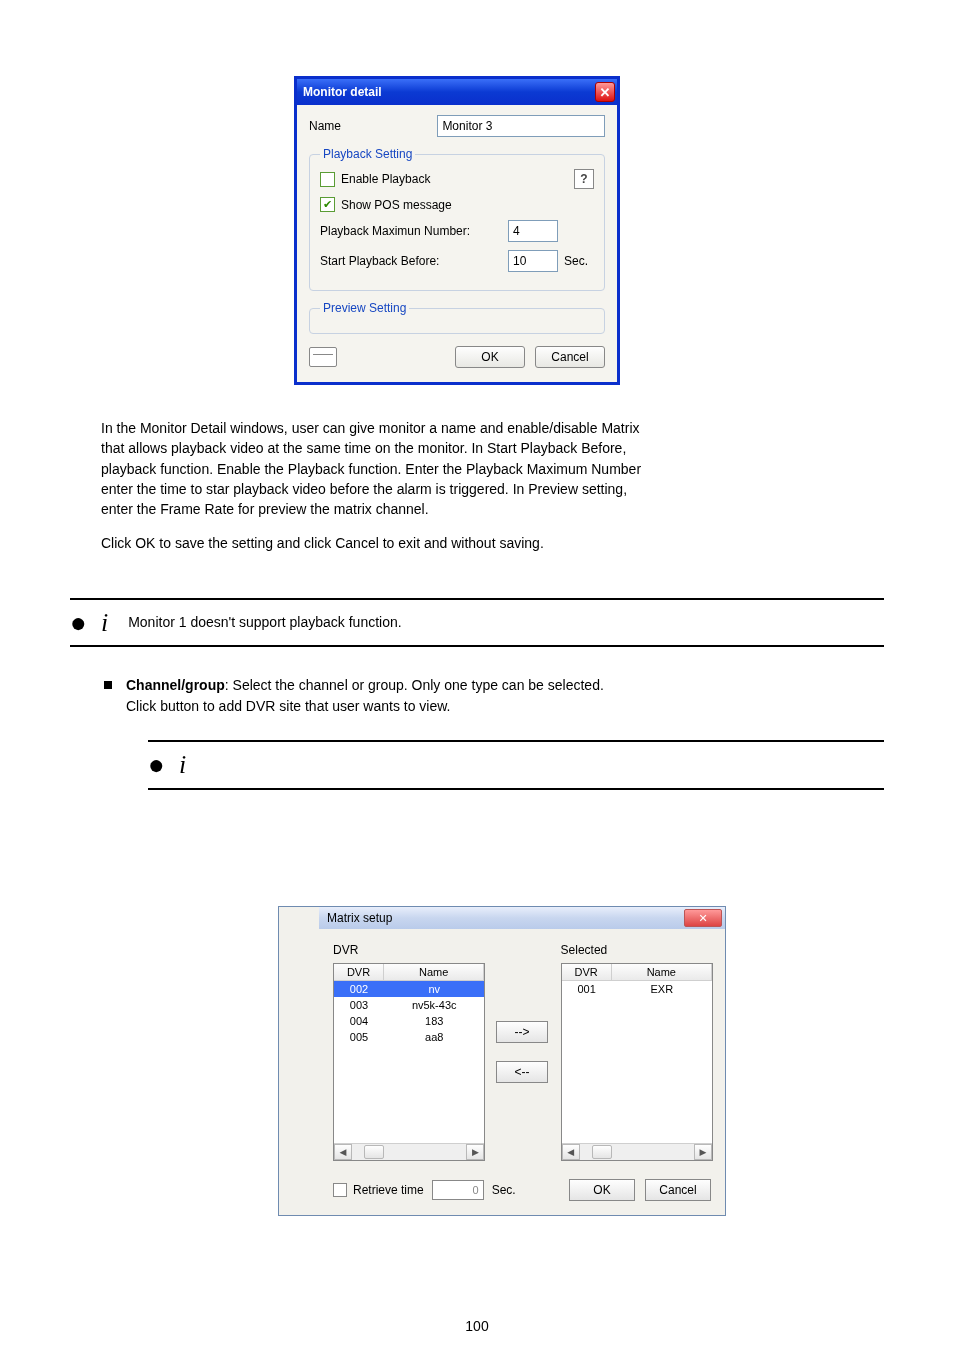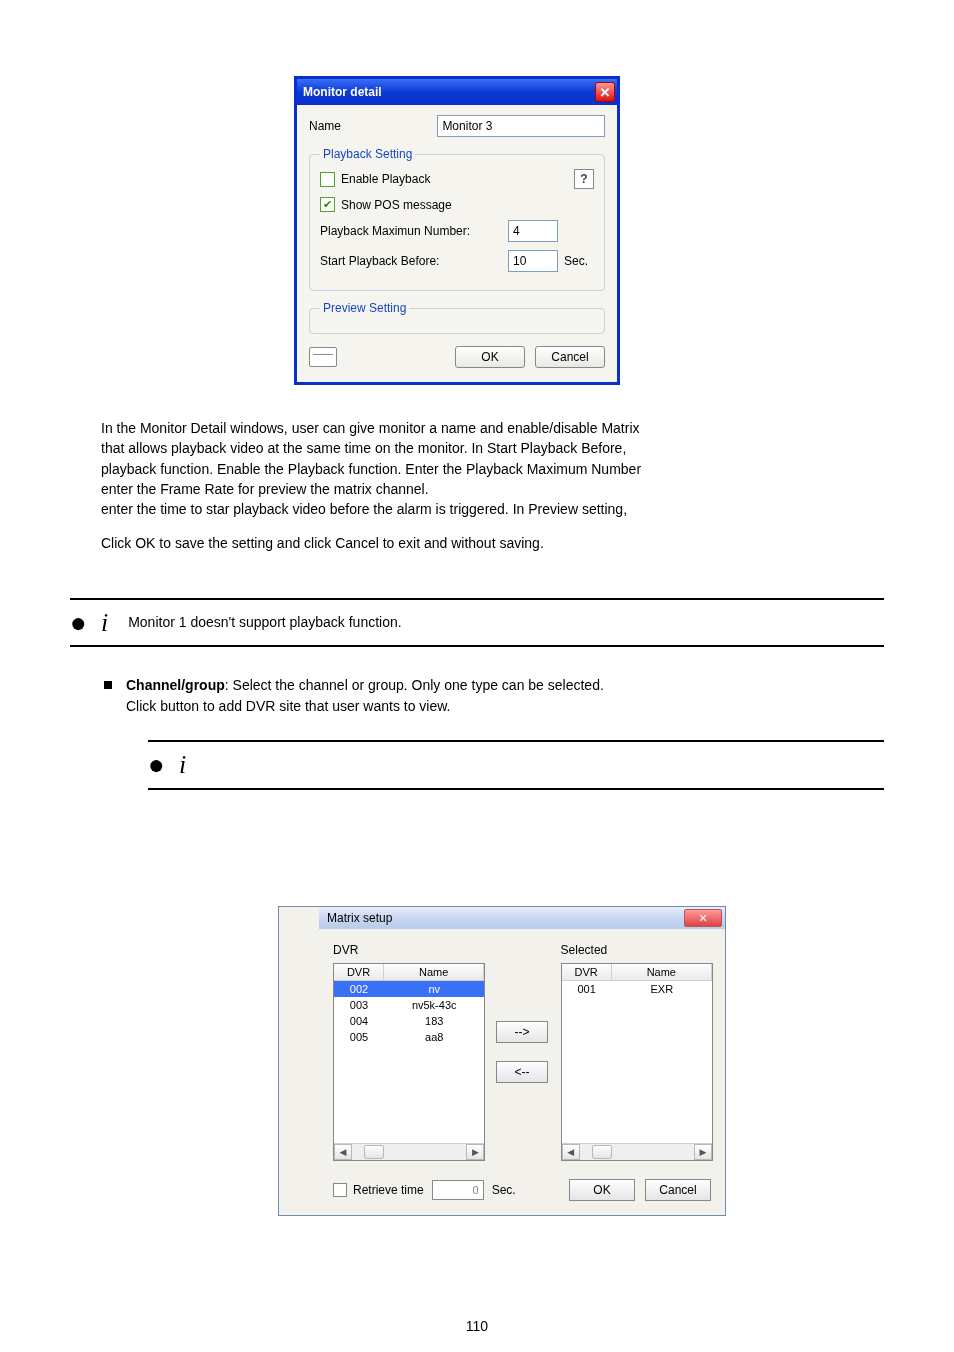--- a/index.html
+++ b/index.html
@@ -415,22 +415,22 @@
         <button class="btn">Cancel</button>
       </div>
     </div>
   </div>
 
   <div class="body-text" style="top:418px;">
     <div style="margin-left:31px;">
       <div>In the Monitor Detail windows, user can give monitor a name and enable/disable Matrix</div>
       <div>that allows playback video at the same time on the monitor. In Start Playback Before,</div>
       <div>playback function. Enable the Playback function. Enter the Playback Maximum Number</div>
+      <div>enter the time to star playback video before the alarm is triggered. In Preview setting,</div>
       <div>enter the Frame Rate for preview the matrix channel.</div>
-      <div>enter the time to star playback video before the alarm is triggered. In Preview setting,</div>
       <div style="height:14px;"></div>
       <div>Click OK to save the setting and click Cancel to exit and without saving.</div>
     </div>
 
     <div style="height:44px;"></div>
 
     <div class="info-banner">
       <span class="circ">●</span>
       <span class="i-chr">i</span>
       <span>Monitor 1 doesn't support playback function.</span>
@@ -530,15 +530,15 @@
         <span>Retrieve time</span>
         <input class="ret-input" value="0" style="">
         <span>Sec.</span>
         <span class="spacer"></span>
         <button class="btn2">OK</button>
         <button class="btn2">Cancel</button>
       </div>
     </div>
   </div>
 
-  <div class="page-num">110</div>
+  <div class="page-num">100</div>
 
 </div>
 
 </body></html>

